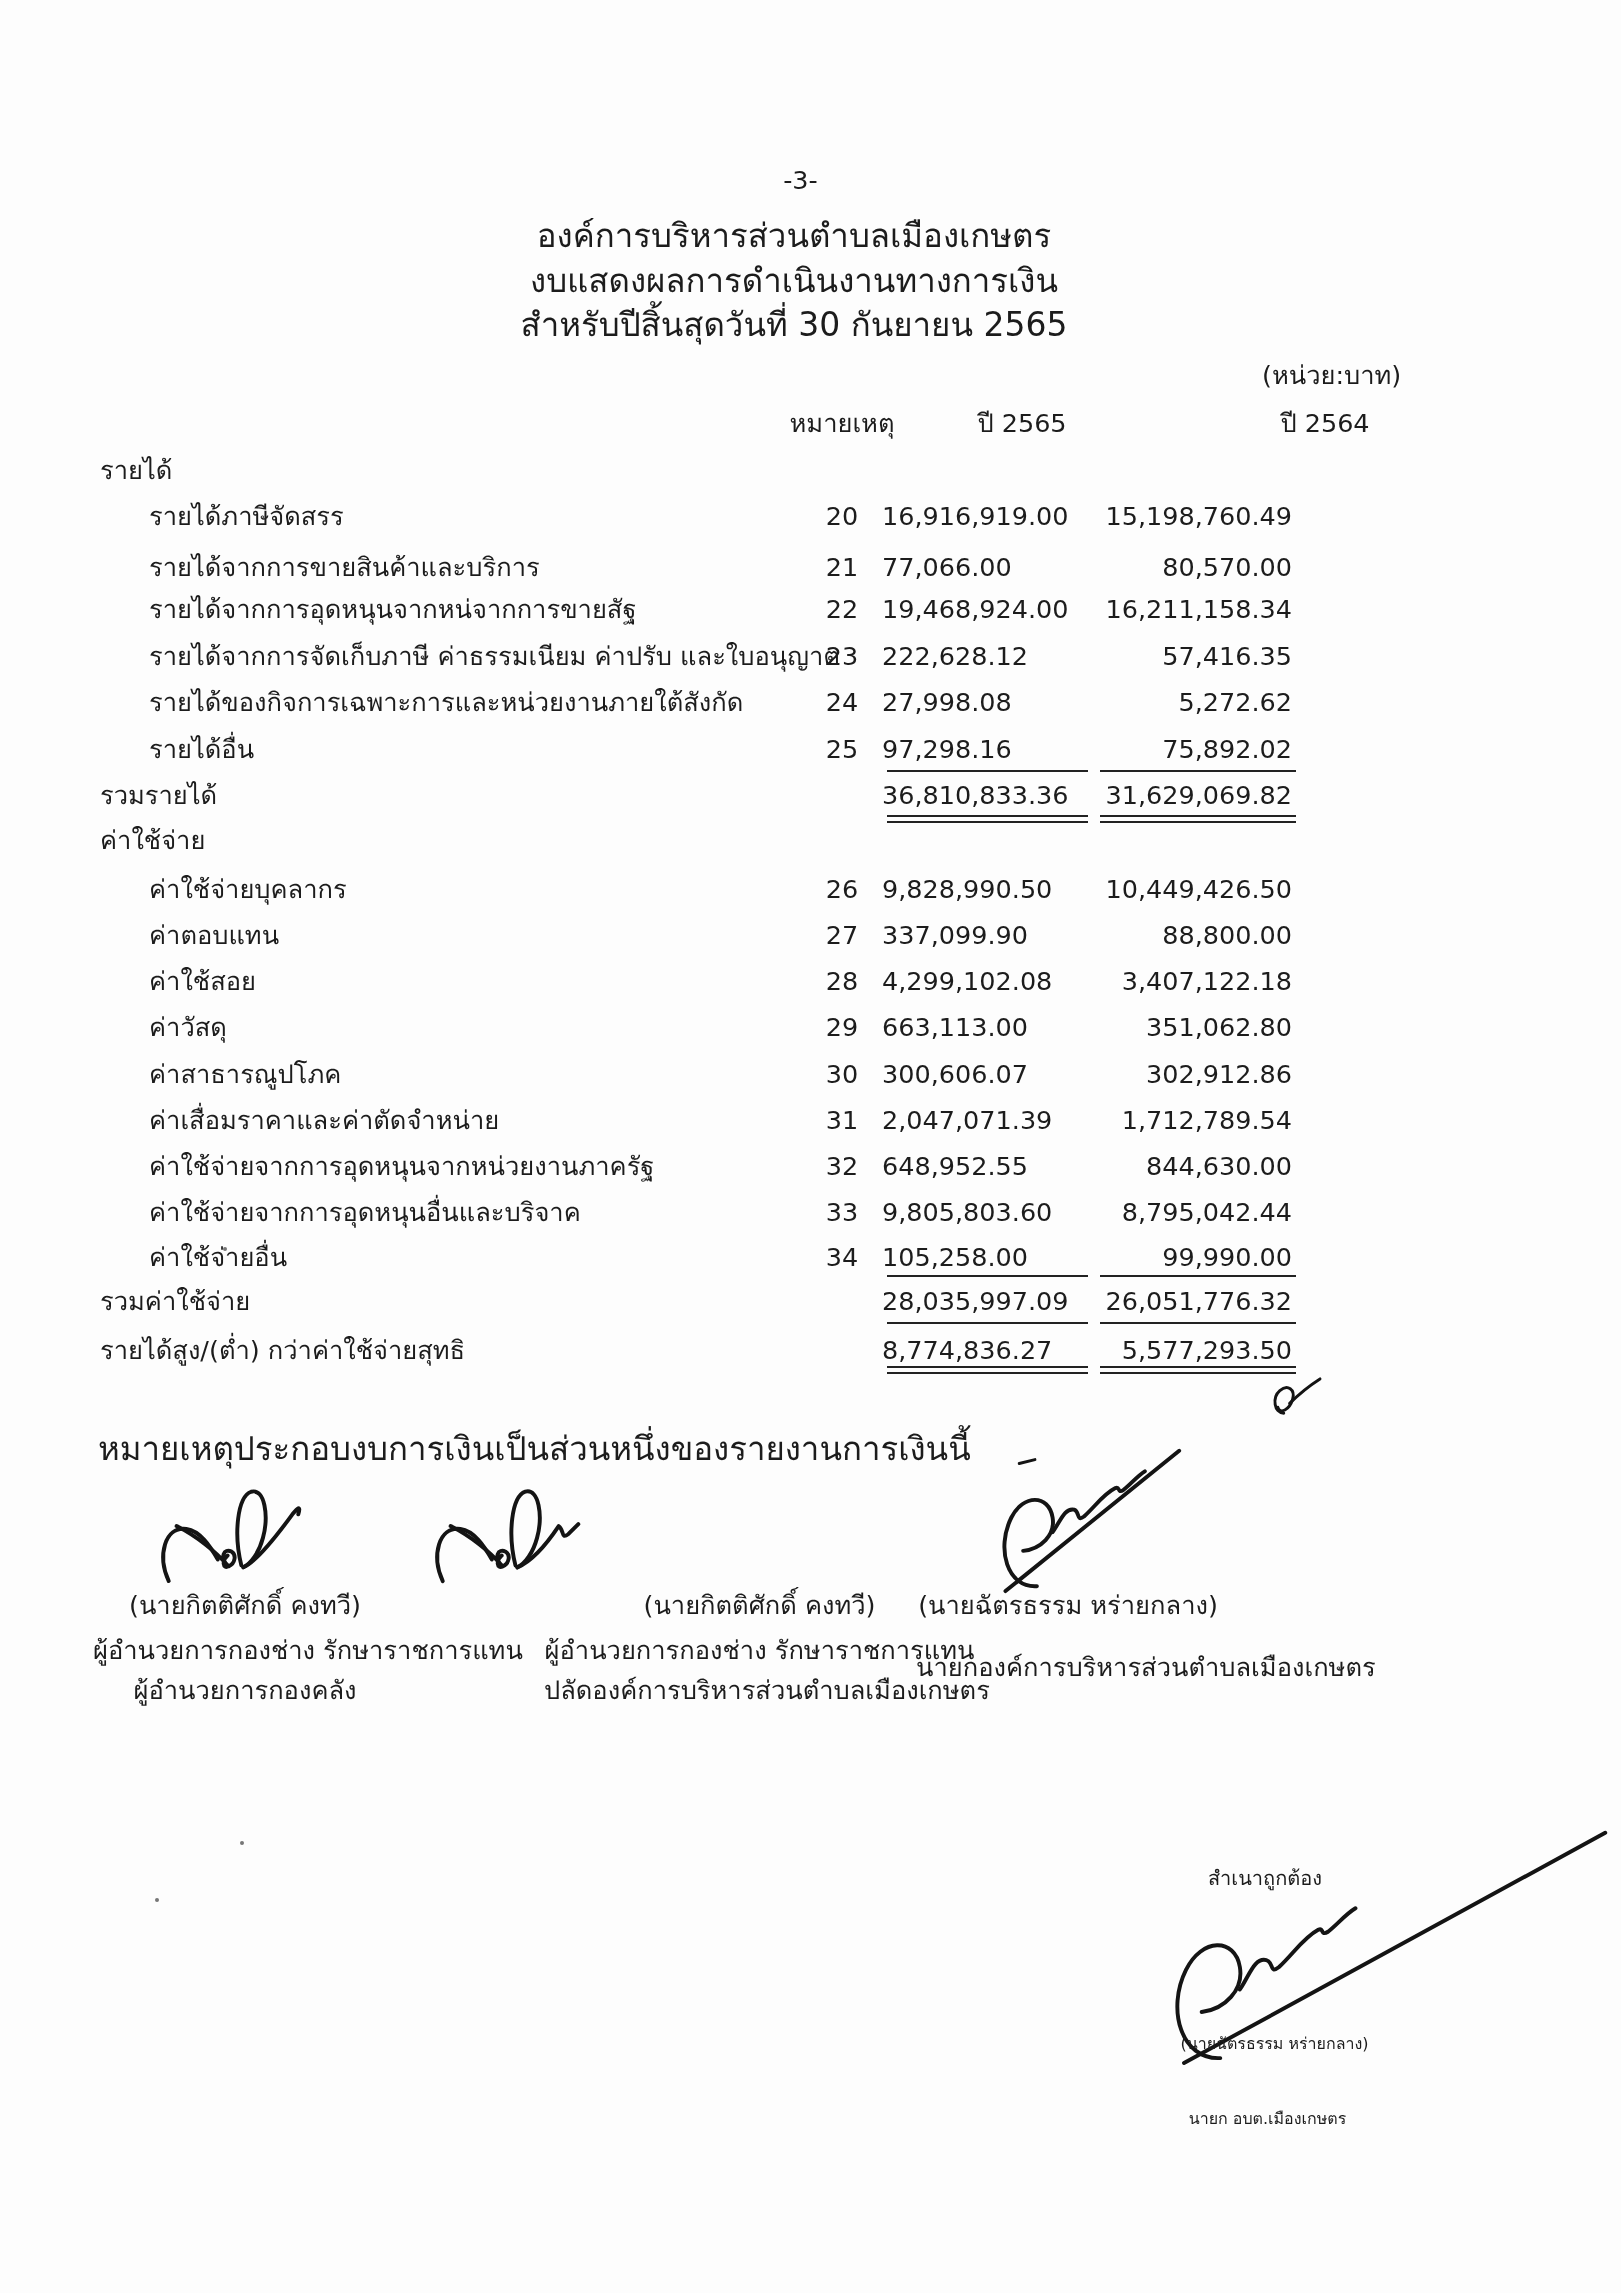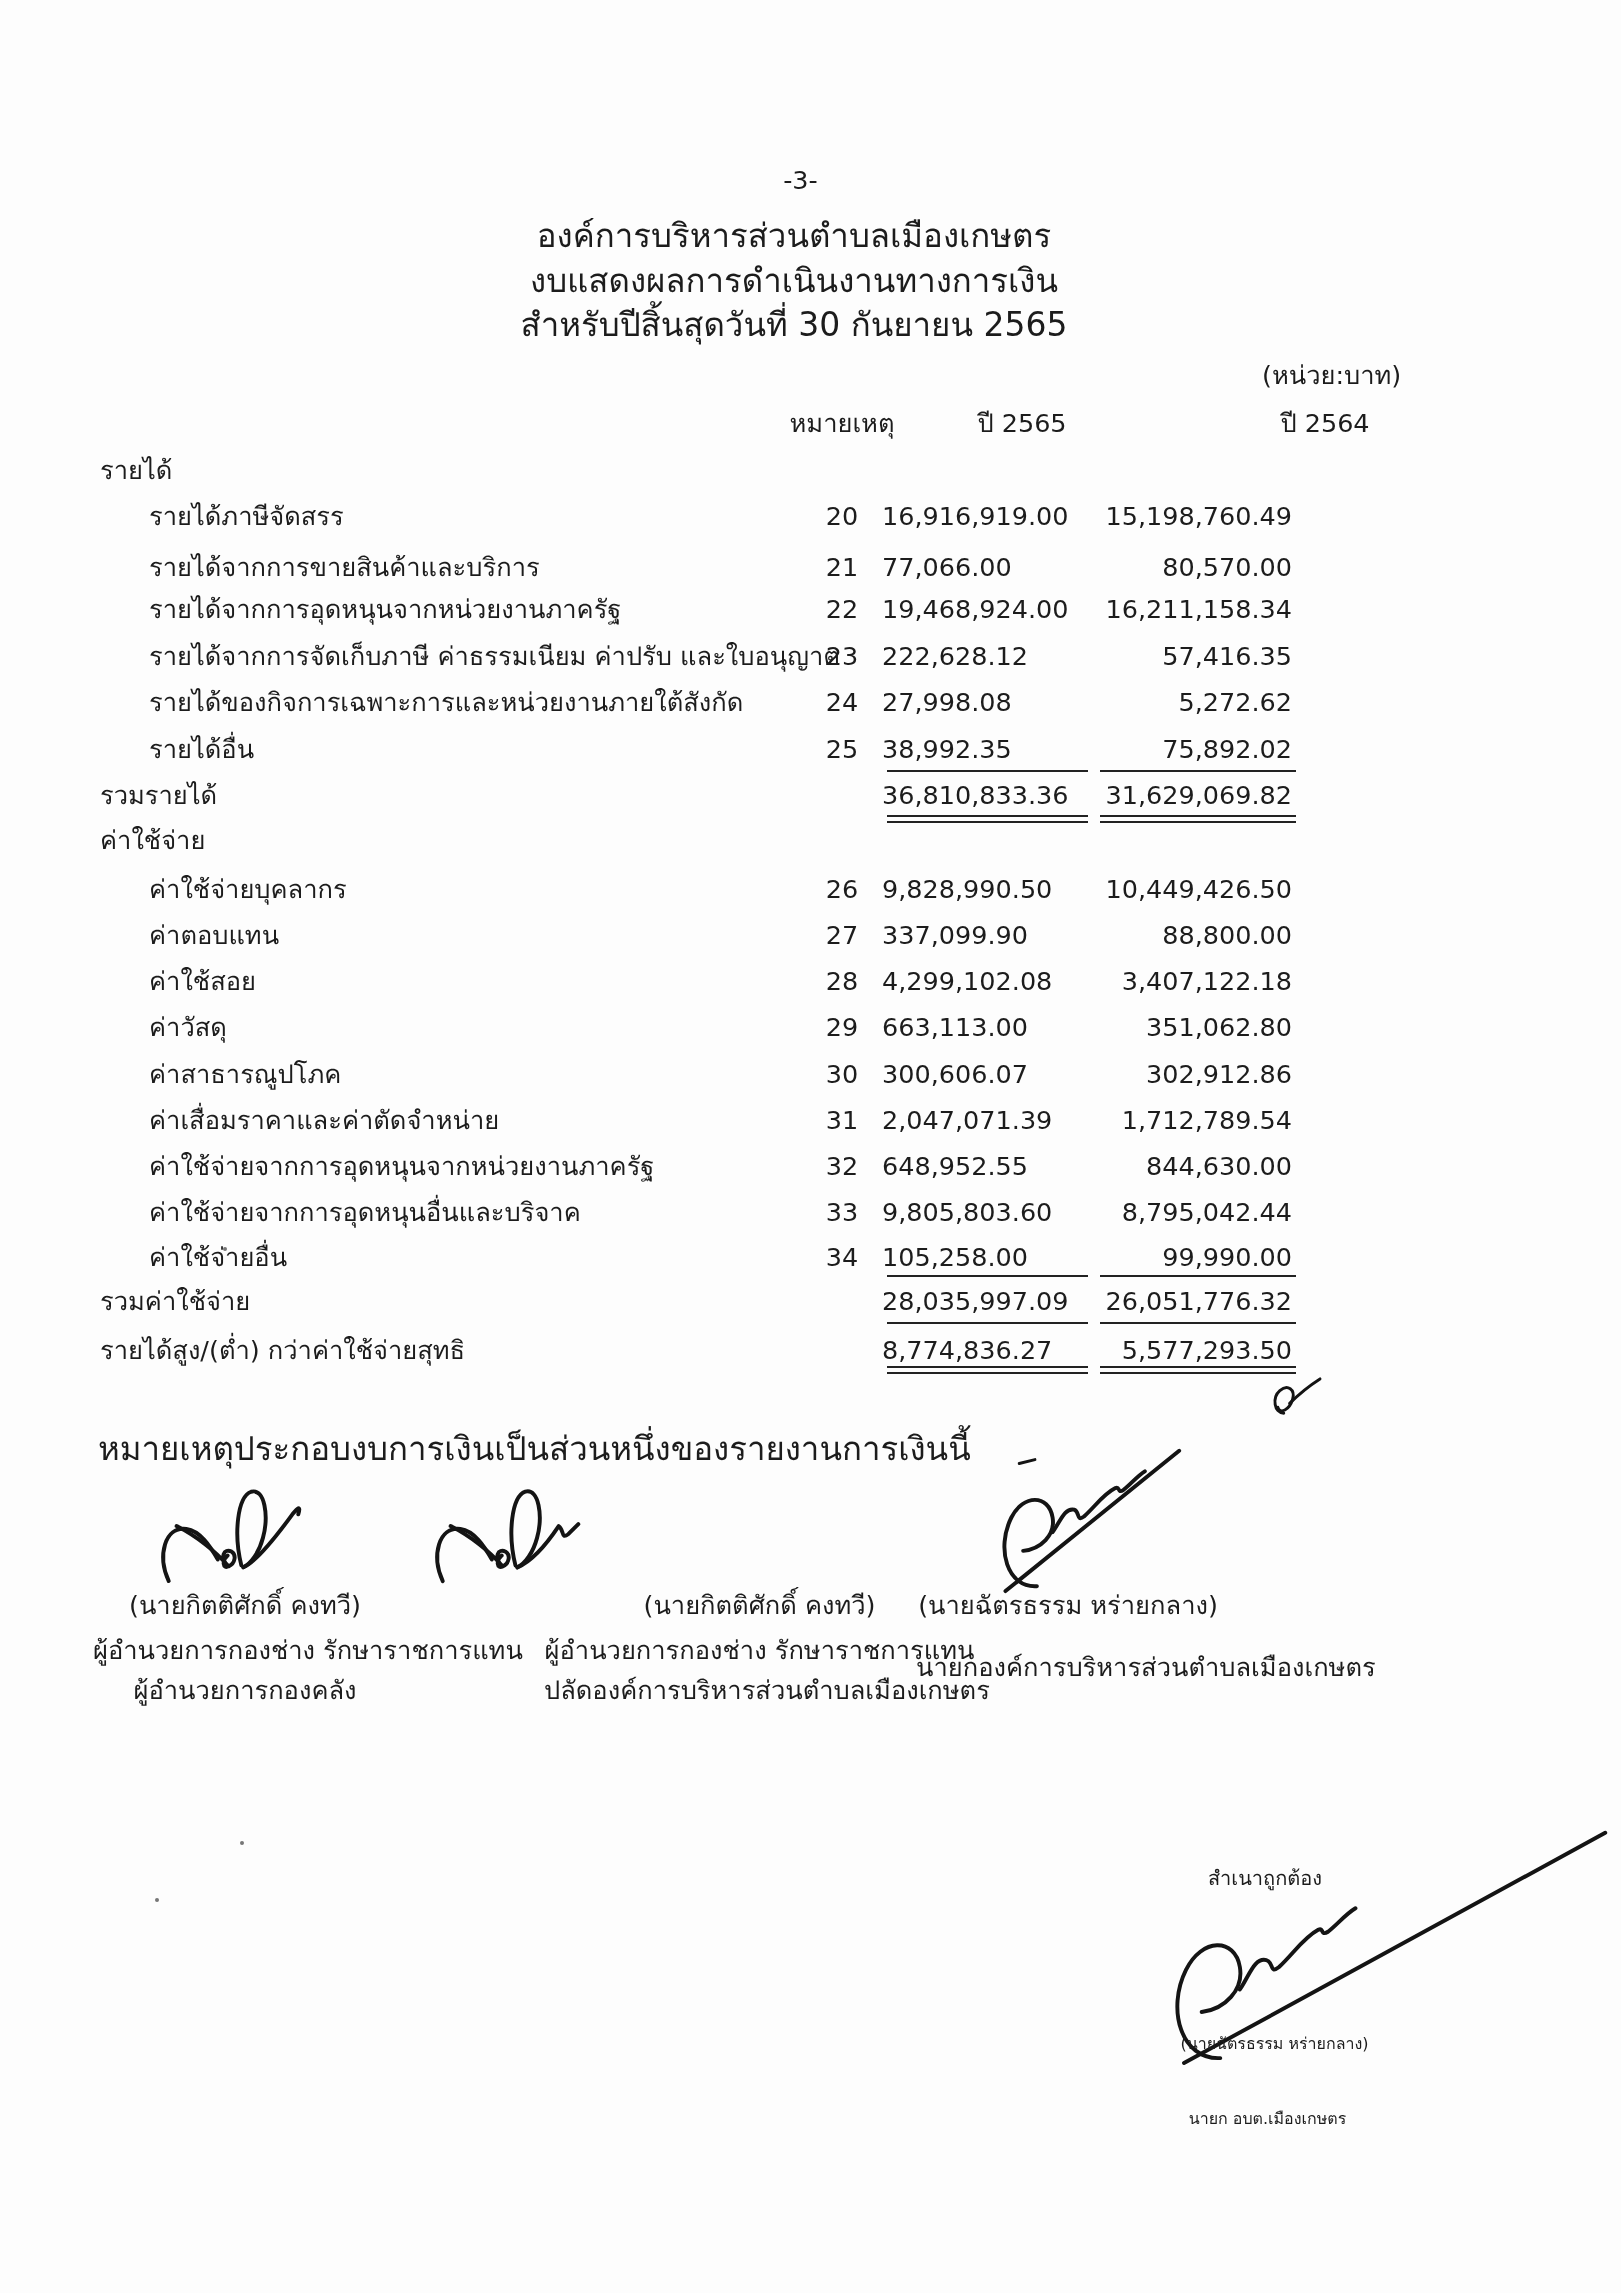--- a/index.html
+++ b/index.html
@@ -48,41 +48,41 @@
     <span class="v1">16,916,919.00</span>
     <span class="v2">15,198,760.49</span>
   </div>
   <div class="trow" style="top:552px;">
     <span class="lbl item">รายได้จากการขายสินค้าและบริการ</span>
     <span class="note">21</span>
     <span class="v1">77,066.00</span>
     <span class="v2">80,570.00</span>
   </div>
   <div class="trow" style="top:594px;">
-    <span class="lbl item">รายได้จากการอุดหนุนจากหน่วยงานภาครัฐ</span>
+    <span class="lbl item">รายได้จากการอุดหนุนจากหน่จากการขายสัฐ</span>
     <span class="note">22</span>
     <span class="v1">19,468,924.00</span>
     <span class="v2">16,211,158.34</span>
   </div>
   <div class="trow" style="top:641px;">
     <span class="lbl item">รายได้จากการจัดเก็บภาษี ค่าธรรมเนียม ค่าปรับ และใบอนุญาต</span>
     <span class="note">23</span>
     <span class="v1">222,628.12</span>
     <span class="v2">57,416.35</span>
   </div>
   <div class="trow" style="top:687px;">
     <span class="lbl item">รายได้ของกิจการเฉพาะการและหน่วยงานภายใต้สังกัด</span>
     <span class="note">24</span>
     <span class="v1">27,998.08</span>
     <span class="v2">5,272.62</span>
   </div>
   <div class="trow" style="top:734px;">
     <span class="lbl item">รายได้อื่น</span>
     <span class="note">25</span>
-    <span class="v1">38,992.35</span>
+    <span class="v1">97,298.16</span>
     <span class="v2">75,892.02</span>
   </div>
   <div class="rule" style="left:887px;top:770px;width:201px;"></div>
   <div class="rule" style="left:1100px;top:770px;width:196px;"></div>
   <div class="trow" style="top:780px;">
     <span class="lbl sec">รวมรายได้</span>
     <span class="v1">36,810,833.36</span>
     <span class="v2">31,629,069.82</span>
   </div>
   <div class="rule" style="left:887px;top:815px;width:201px;"></div>

